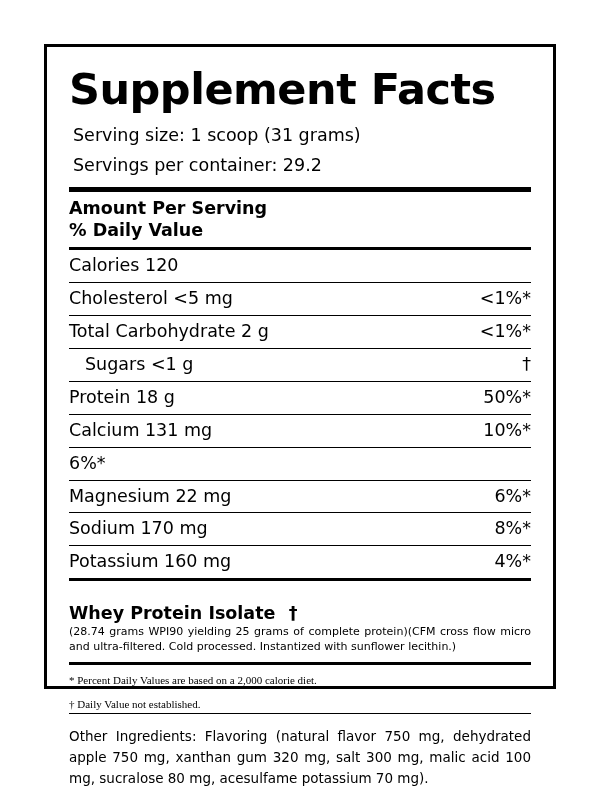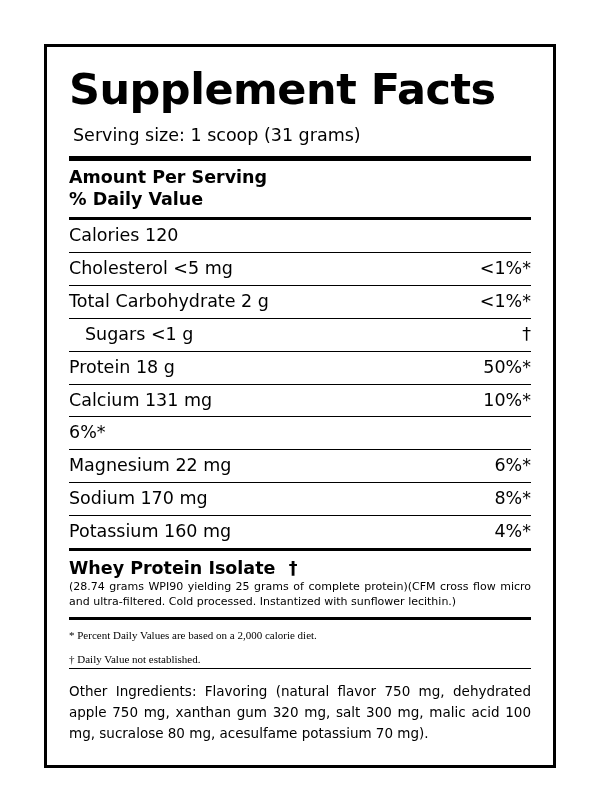--- a/index.html
+++ b/index.html
@@ -12,21 +12,21 @@
     width: 600px;
     height: 812px;
     font-family: "DejaVu Sans", "Liberation Sans", sans-serif;
     color: #000000;
   }
   .panel {
     position: absolute;
     left: 44px;
     top: 44px;
     width: 512px;
-    height: 724px;
+    height: 645px;
     border: 3px solid #000000;
     background: #ffffff;
     padding: 16px 22px 10px 22px;
   }
   .title {
     font-size: 43px;
     font-weight: bold;
     letter-spacing: -0.5px;
     line-height: 1.05;
     margin: 4px 0 10px 0;
@@ -62,21 +62,21 @@
   .row.header {
     font-weight: bold;
     padding: 6px 0 6px 0;
     flex-direction: column;
   }
   .row.indent .left { padding-left: 16px; }
   .whey-row {
     display: flex;
     align-items: flex-end;
     font-size: 17.5px;
-    padding: 7px 0 2px 0;
+    padding: 22px 0 2px 0;
     font-weight: bold;
   }
   .whey-row .name { flex: 0 0 auto; }
   .whey-row .amount { margin-left: auto; padding-right: 26px; }
   .whey-row .dv { width: 22px; text-align: right; font-weight: bold; }
   .whey-desc {
     font-size: 11px;
     line-height: 1.35;
     padding: 0 0 7px 0;
     text-align: justify;
@@ -96,20 +96,21 @@
   }
 </style>
 </head>
 <body>
 
 <div class="panel">
 
   <div class="title">Supplement Facts</div>
 
   <div class="serving-line">Serving size: 1 scoop (31 grams)</div>
+  <div class="serving-line">Servings per container: 29.2</div>
 
   <div class="rule-thick"></div>
 
   <div class="row header">
     <span class="left">Amount Per Serving</span>
     <span class="right">% Daily Value</span>
   </div>
 
   <div class="rule-med"></div>
 

